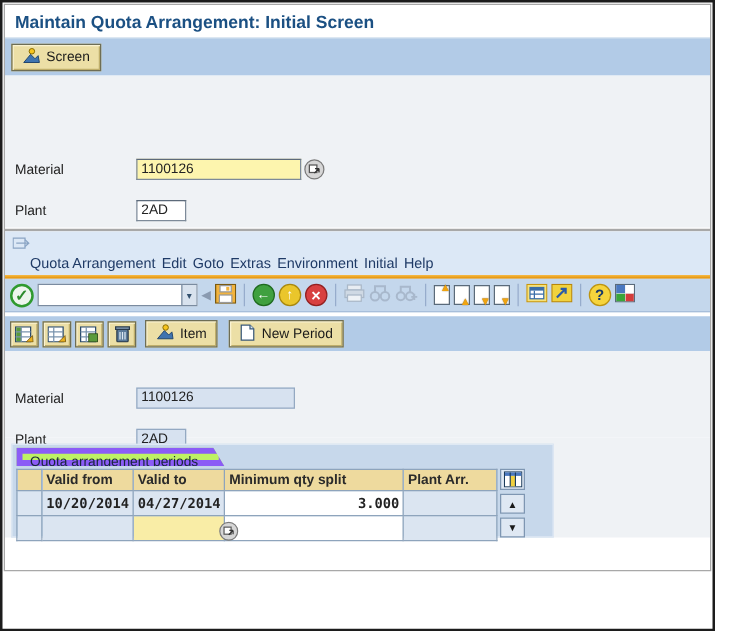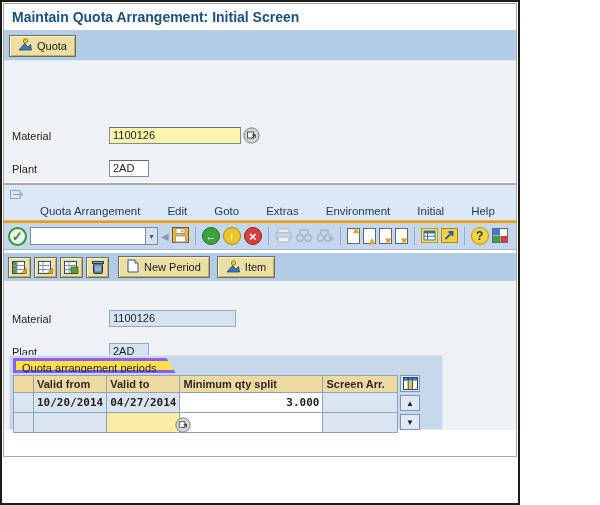--- a/index.html
+++ b/index.html
@@ -1,17 +1,17 @@
 <!DOCTYPE html>
 <html><head>
 <meta charset="utf-8">
 <style>
   html,body{margin:0;padding:0;background:#fff;}
   body{font-family:"Liberation Sans",sans-serif;font-size:11px;color:#222;}
-  .page{width:520px;height:505px;border:2px solid #1c1c1c;background:#fff;box-sizing:border-box;overflow:hidden;position:relative;}
+  .page{width:572px;height:505px;border:2px solid #1c1c1c;background:#fff;box-sizing:border-box;overflow:hidden;position:relative;}
 
   .shot{margin:0 1px;border:1px solid #a8a8a8;box-sizing:border-box;overflow:hidden;background:#fff;}
   .shot1{margin-top:1px;height:181px;}
   .shot2{height:273px;}
 
   .sap-title{height:27px;line-height:26px;padding-left:8px;font-size:14px;font-weight:bold;color:#1b5083;background:#fff;border-bottom:1px solid #b9cfe6;box-sizing:border-box;white-space:nowrap;}
 
   .apptoolbar{height:30px;background:#b2cbe7;border-bottom:1px solid #dfe9f4;display:flex;align-items:center;padding-left:5px;gap:4px;box-sizing:border-box;}
   .apptoolbar2{height:28px;background:#b2cbe7;display:flex;align-items:center;gap:3px;padding-left:4px;box-sizing:border-box;}
   .sapbtn{height:22px;background:#ecdfa6;border:1px solid #6e6e55;box-shadow:inset 1px 1px 0 #faf3d2, inset -1px -1px 0 #bfae6a;display:inline-flex;align-items:center;gap:5px;padding:0 8px;font-size:11px;color:#1a1a1a;cursor:default;}
@@ -25,21 +25,21 @@
   .fld-yellow{background:#fdf5ae;width:132px;}
   .fld-white{width:40px;}
   .fld-ro{background:#d7e2f0;border:1px solid #94a9c2;width:127px;}
   .fld-ro-sm{background:#d7e2f0;border:1px solid #94a9c2;width:40px;}
   .f4circle{margin-left:2px;display:inline-flex;}
 
   .note{height:45px;padding:13px 0 0 8px;font-size:13.5px;color:#373737;box-sizing:border-box;background:#fff;}
 
   .menubar{height:35px;background:#dce8f6;position:relative;box-sizing:border-box;}
   .continue-ic{position:absolute;top:3px;left:6px;}
-  .menuitems{position:absolute;bottom:3px;left:36px;display:flex;gap:27px;}
+  .menuitems{position:absolute;bottom:3px;left:20px;display:flex;gap:5px;}
   .menu-item{color:#1f3a66;font-size:11.5px;white-space:nowrap;cursor:default;}
 
   .orange-line{height:3px;background:linear-gradient(#f7bb49,#e08c00);}
 
   .stdtoolbar{height:27px;background:#c4d7ec;border-bottom:1px solid #9db7d4;display:flex;align-items:center;padding-left:4px;gap:3px;box-sizing:border-box;}
   .tsep{width:1px;height:18px;background:#96accc;margin:0 3px;flex:none;}
   .circle{width:18px;height:18px;border-radius:50%;display:inline-flex;align-items:center;justify-content:center;font-weight:bold;color:#fff;font-size:11px;flex:none;box-sizing:border-box;}
   .enter-ic{width:19px;height:19px;border-radius:50%;border:2px solid #2f9a2f;background:#eef5ee;color:#2e8b2e;font-size:13px;font-weight:bold;display:inline-flex;align-items:center;justify-content:center;box-sizing:border-box;}
   .back-ic{background:#3fa03f;border:1px solid #1f6a1f;}
   .exit-ic{background:#eac62b;border:1px solid #a8880e;}
@@ -49,21 +49,21 @@
   .dropbtn{width:14px;background:#d8e2ee;border-left:1px solid #7a8ba0;display:inline-flex;align-items:center;justify-content:center;font-size:8px;color:#33506e;}
   .prev-ic{color:#8a9ab0;font-size:10px;}
   .navdoc{width:13px;height:16px;background:#fff;border:1px solid #5a6a7a;position:relative;flex:none;box-sizing:border-box;}
   .navdoc .arr{position:absolute;right:-2px;bottom:-3px;font-size:9px;color:#f0a410;text-shadow:0 0 1px #7a5000;}
   .navdoc .arr.top{bottom:auto;top:-4px;}
   .help-ic{width:18px;height:18px;border-radius:50%;background:#f6d43c;border:1px solid #bd9410;color:#1a3a6a;font-weight:bold;font-size:12px;display:inline-flex;align-items:center;justify-content:center;box-sizing:border-box;}
   .gapwhite{height:3px;background:#fff;}
 
   .table-area{height:80px;background:#eff2f5;padding:5px 0 0 5px;box-sizing:border-box;}
   .table-group{width:434px;height:75px;background:#c7d8eb;border:1px solid #dfe9f4;position:relative;box-sizing:border-box;}
-  .tab{position:absolute;top:2px;left:3px;height:15px;line-height:14px;padding:0 16px 0 6px;background:#fde047;border:3px solid #8b5cf6;clip-path:polygon(0 0,calc(100% - 9px) 0,100% 100%,0 100%);font-size:11px;color:#16263a;box-sizing:border-box;}
+  .tab{position:absolute;top:2px;left:3px;height:15px;line-height:14px;padding:0 16px 0 6px;background:#bef264;border:5px solid #8b5cf6;clip-path:polygon(0 0,calc(100% - 9px) 0,100% 100%,0 100%);font-size:11px;color:#16263a;box-sizing:border-box;}
   table.tbl{position:absolute;top:19px;left:3px;border-collapse:collapse;table-layout:fixed;}
   .tbl td,.tbl th{border:1px solid #8ea4bc;font-weight:bold;font-size:11px;padding:0 3px;box-sizing:border-box;overflow:hidden;white-space:nowrap;}
   .tbl th{background:#eeda9e;text-align:left;height:17px;color:#2a2a2a;}
   .tbl td{height:20px;}
   .c-sel{width:20px;background:#dce6f2;}
   .c-vf{width:72px;}
   .c-vt{width:72px;}
   .c-mq{width:143px;}
   .c-qa{width:75px;}
   .cell-blue{background:#dbe5f1;font-family:"DejaVu Sans Mono",monospace;}
@@ -84,21 +84,21 @@
     <div class="sap-title">Maintain Quota Arrangement: Initial Screen</div>
 
     <div class="apptoolbar">
       <button class="sapbtn">
         <span>
           <svg width="14" height="13" viewBox="0 0 14 13">
               <circle cx="7.5" cy="3" r="2.2" fill="#f7c51e" stroke="#8a6d00" stroke-width="0.8"></circle>
               <path d="M1 12 L6.5 5.5 L10 9 L12.5 6.5 L13.5 12 Z" fill="#3f74b0" stroke="#23476e" stroke-width="0.8"></path>
             </svg>
         </span>
-        <span>Quota</span>
+        <span>Screen</span>
       </button>
     </div>
 
     <div class="content1">
       <div class="frow">
         <span class="flabel">Material</span>
         <span class="fld fld-yellow">1100126</span>
         <span class="f4circle">
           <svg width="17" height="17" viewBox="0 0 17 17">
               <circle cx="8.5" cy="8.5" r="7.6" fill="#d6d6d6" stroke="#7a7a7a"></circle>
@@ -246,37 +246,37 @@
             <rect x="7" y="6" width="7" height="6.5" fill="#5a9a3c" stroke="#2a4a1a" stroke-width="0.7"></rect>
           </svg>
       </button>
       <button class="iconbtn">
         <svg width="12" height="14" viewBox="0 0 12 14">
             <rect x="1.5" y="3.5" width="9" height="10" rx="1" fill="#5a7a9a" stroke="#2a3a4a"></rect>
             <rect x="0.5" y="1.5" width="11" height="2" fill="#8aa4c0" stroke="#2a3a4a"></rect>
             <path d="M4 5.5 V11.5 M6 5.5 V11.5 M8 5.5 V11.5" stroke="#dce8f4"></path>
           </svg>
       </button>
+      <button class="sapbtn" style="margin-left:4px;">
+        <span>
+          <svg width="14" height="13" viewBox="0 0 14 13">
+              <circle cx="7.5" cy="3" r="2.2" fill="#f7c51e" stroke="#8a6d00" stroke-width="0.8"></circle>
+              <path d="M1 12 L6.5 5.5 L10 9 L12.5 6.5 L13.5 12 Z" fill="#3f74b0" stroke="#23476e" stroke-width="0.8"></path>
+            </svg>
+        </span>
+        <span>Item</span>
+      </button>
       <button class="sapbtn" style="margin-left:6px;">
         <span>
           <svg width="12" height="14" viewBox="0 0 12 14">
               <path d="M1 1 H8 L11 4 V13 H1 Z" fill="#fff" stroke="#3a5a7a"></path>
               <path d="M8 1 L8 4 L11 4" fill="#dce8f4" stroke="#3a5a7a"></path>
             </svg>
         </span>
         <span>New Period</span>
-      </button>
-      <button class="sapbtn" style="margin-left:4px;">
-        <span>
-          <svg width="14" height="13" viewBox="0 0 14 13">
-              <circle cx="7.5" cy="3" r="2.2" fill="#f7c51e" stroke="#8a6d00" stroke-width="0.8"></circle>
-              <path d="M1 12 L6.5 5.5 L10 9 L12.5 6.5 L13.5 12 Z" fill="#3f74b0" stroke="#23476e" stroke-width="0.8"></path>
-            </svg>
-        </span>
-        <span>Item</span>
       </button>
     </div>
 
     <div class="content2">
       <div class="frow">
         <span class="flabel">Material</span>
         <span class="fld fld-ro">1100126</span>
       </div>
       <div class="frow">
         <span class="flabel">Plant</span>
@@ -288,21 +288,21 @@
       <div class="table-group">
         <span class="tab">Quota arrangement periods</span>
 
         <table class="tbl">
           <tbody>
               <tr>
             <th class="c-sel"></th>
             <th class="c-vf">Valid from</th>
             <th class="c-vt">Valid to</th>
             <th class="c-mq">Minimum qty split</th>
-            <th class="c-qa">Screen Arr.</th>
+            <th class="c-qa">Plant Arr.</th>
           </tr>
           <tr>
             <td class="c-sel"></td>
             <td class="c-vf cell-blue">10/20/2014</td>
             <td class="c-vt cell-blue">04/27/2014</td>
             <td class="c-mq cell-white">3.000</td>
             <td class="c-qa cell-blue"></td>
           </tr>
           <tr>
             <td class="c-sel"></td>

